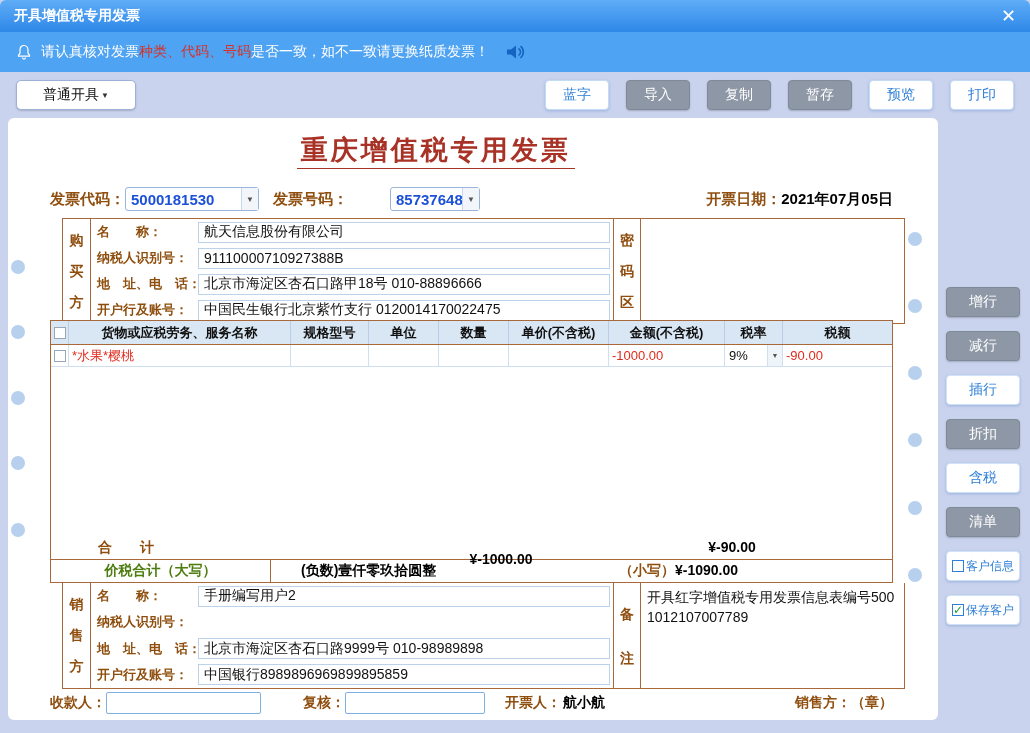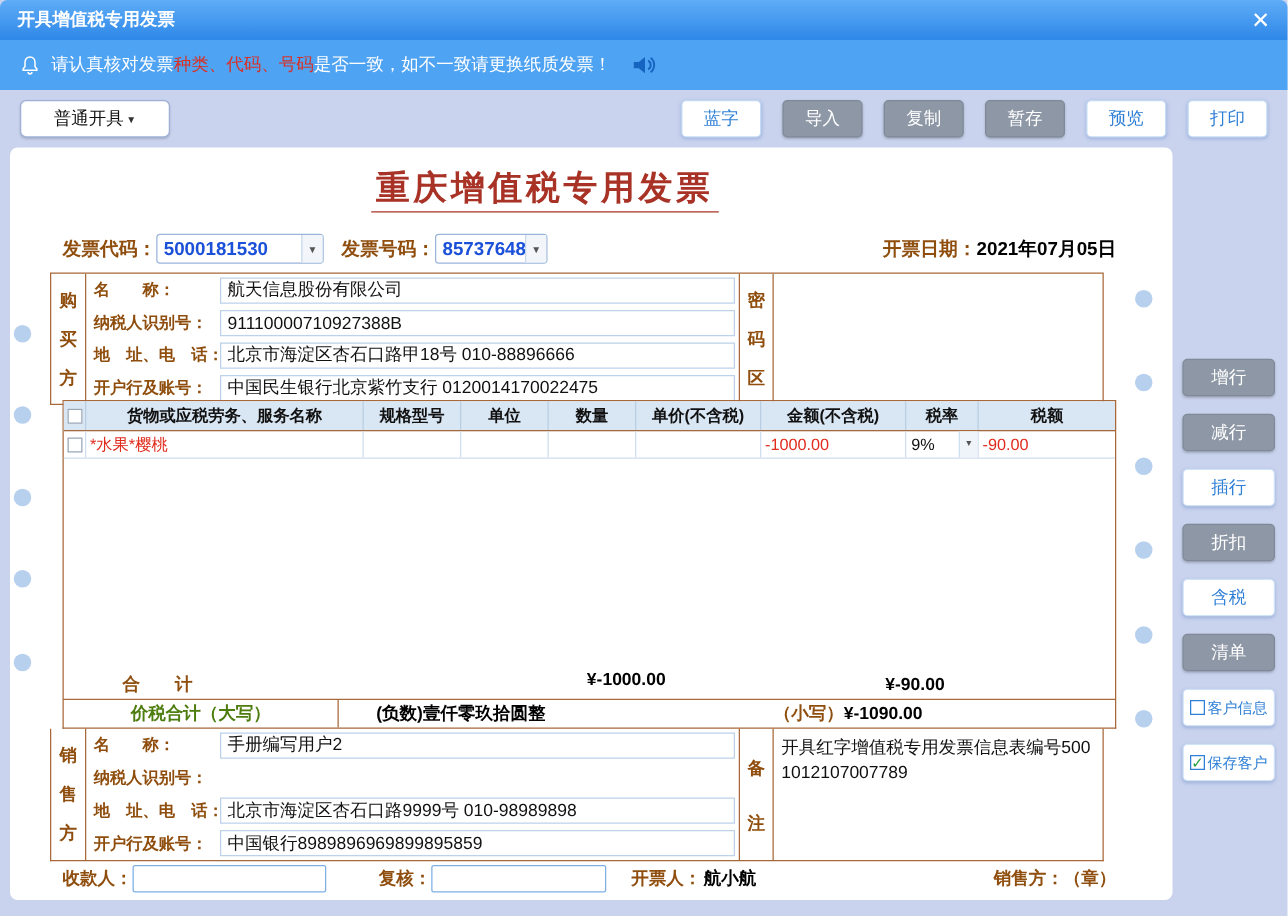--- a/index.html
+++ b/index.html
@@ -64,26 +64,26 @@
   .code-select {
     height:24px; background:#fff; border:1px solid #9ab4da; border-radius:3px;
     display:flex; align-items:center; font-size:15px; font-weight:bold; color:#1b50d8; cursor:pointer;
   }
   .code-select .val { flex:1; padding:0 5px; overflow:hidden; white-space:nowrap; }
   .caret-box {
     width:17px; align-self:stretch; border-left:1px solid #c8d8ec; background:#f2f6fb;
     display:flex; align-items:center; justify-content:center; font-size:8px; color:#555;
   }
   .w134 { width:134px; margin-right:14px; }
-  .w90 { width:90px; }
+  .w90 { width:90px;margin-left:42px; }
   .date-wrap { margin-left:auto; display:flex; align-items:center; }
   .date-val { color:#000; font-weight:bold; font-size:15px; }
   
   .party-table {
-    position:absolute; left:32px; width:843px; height:106px;
+    position:absolute; left:54px; width:843px; height:106px;
     border:1px solid #a8683a; display:flex;
   }
   .party-table.buyer { top:100px; }
   .party-table.seller { top:465px; border-top:none; }
   .vcell { width:28px; display:flex; align-items:center; justify-content:center; flex:none; }
   .vcell.left { border-right:1px solid #a8683a; }
   .vcell.mid { border-left:1px solid #a8683a; border-right:1px solid #a8683a; }
   .vtext { width:15px; word-break:break-all; text-align:center; font-size:14px; color:#8f4e0e; font-weight:bold; }
   .lh31 { line-height:31px; }
   .lh44 { line-height:44px; }
@@ -117,21 +117,21 @@
   .c7 { width:58px; flex:none; }
   .c8 { flex:1; }
   .cb { width:12px; height:12px; background:#fff; border:1px solid #98a6b8; display:inline-block; cursor:pointer; flex:none; }
   .red-text { color:#e02b1d; }
   .rate-cell { padding:0; }
   .rate-val { flex:1; padding:0 4px; color:#111; }
   .rate-caret { width:15px; align-self:stretch; border-left:1px solid #cfdef0; background:#eef4fa; display:flex; align-items:center; justify-content:center; font-size:7px; color:#555; }
   .items-body { flex:1; }
   .total-row { height:24px; position:relative; flex:none; font-size:14px; font-weight:bold; color:#000; }
   .total-label { position:absolute; left:47px; top:4px; color:#8f4e0e; }
-  .total-amount { position:absolute; left:370px; top:0; width:160px; text-align:center; }
+  .total-amount { position:absolute; left:370px; top:16px; width:160px; text-align:center; }
   .total-tax { position:absolute; left:601px; top:4px; width:160px; text-align:center; }
   
   .summary-row {
     position:absolute; top:442px; left:42px; width:843px; height:23px;
     border:1px solid #a8683a; border-top:none; display:flex; align-items:center; font-size:14px;
   }
   .sum-label { width:220px; flex:none; align-self:stretch; border-right:1px solid #a8683a; display:flex; align-items:center; justify-content:center; color:#4d7c0f; font-weight:bold; }
   .sum-words { margin-left:30px; font-weight:bold; color:#000; }
   .sum-small { position:absolute; left:568px; display:flex; font-weight:bold; }
   .sum-small-label { color:#8f4e0e; }

